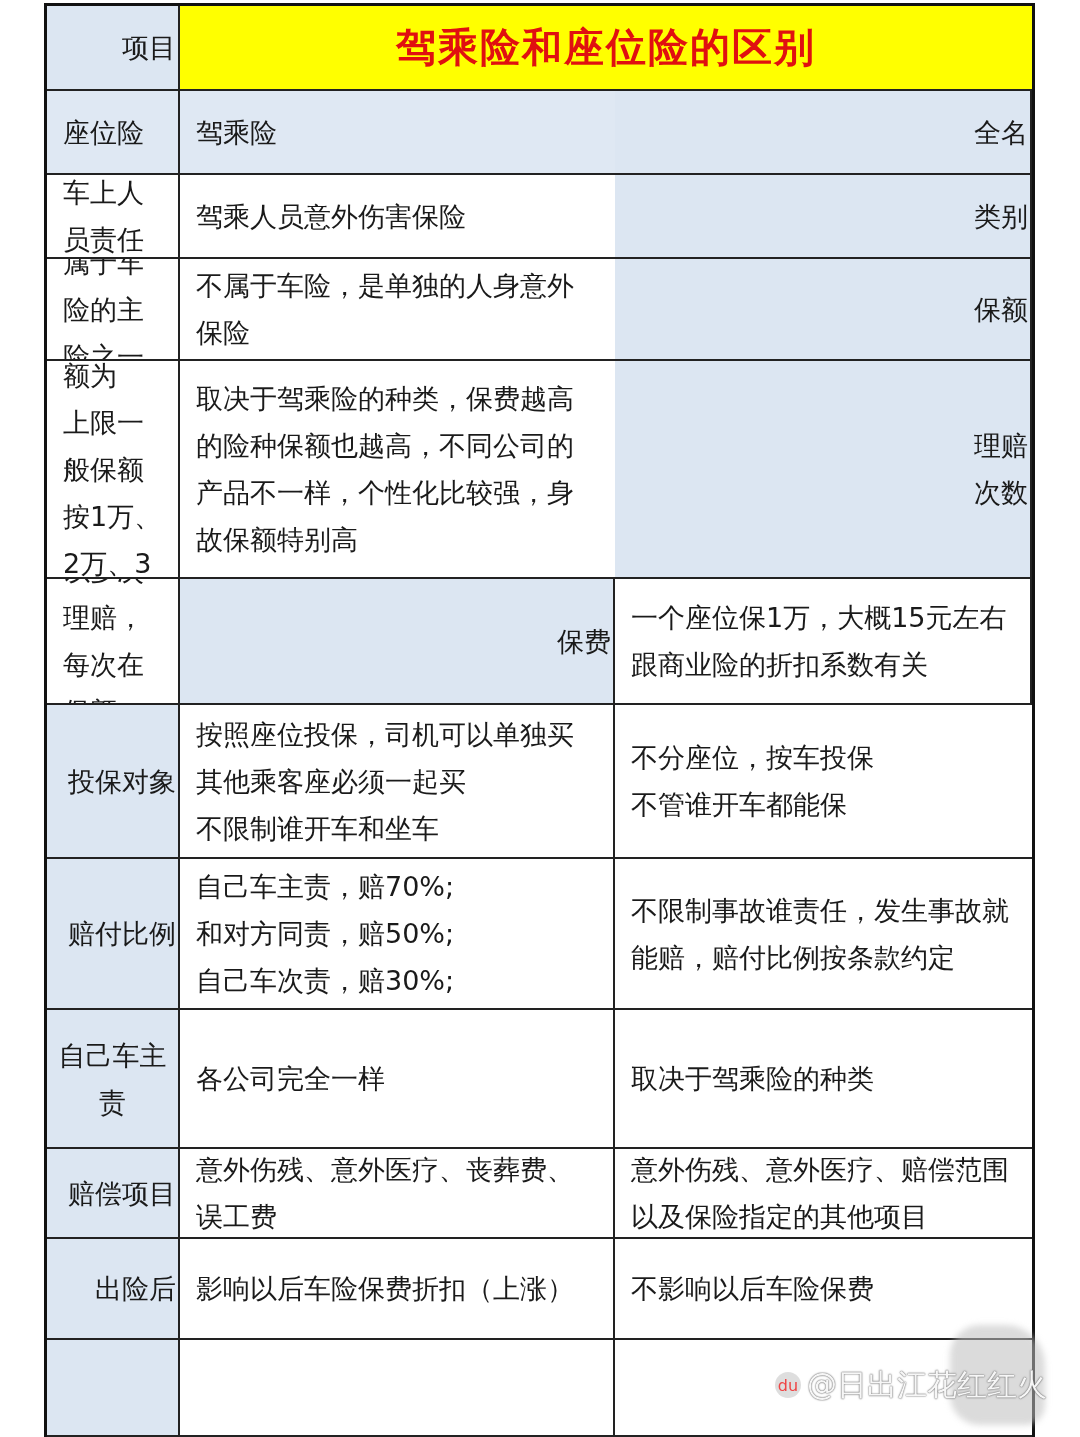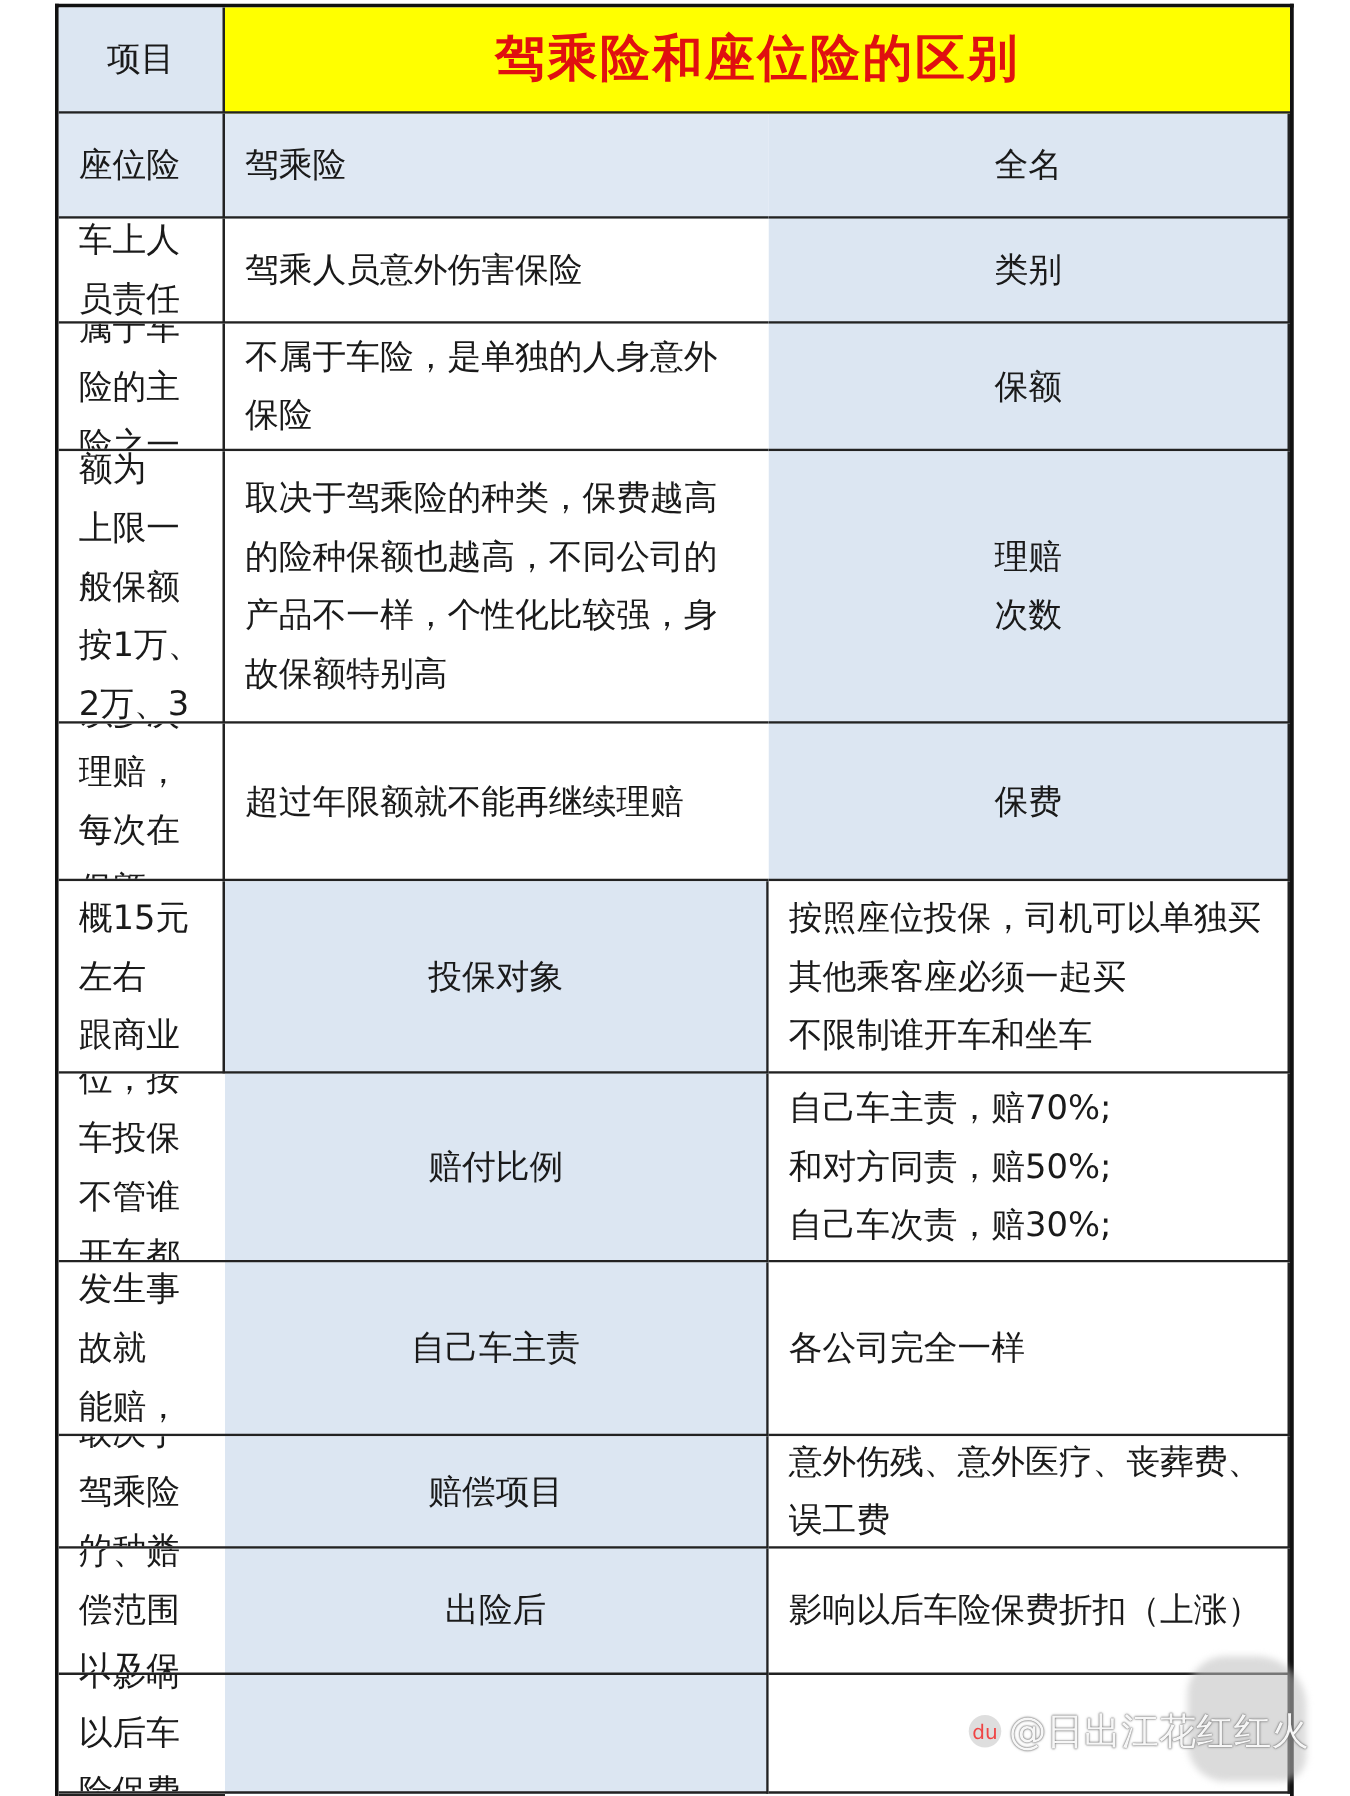--- a/index.html
+++ b/index.html
@@ -12,21 +12,21 @@
     grid-template-columns: 133px 435px 1fr;
     grid-template-rows: 85px 84px 84px 102px 218px 126px 154px 151px 139px 90px 101px 1fr;
   }
   .cell {
     border-right: 2px solid #222; border-bottom: 2px solid #222;
     box-sizing: border-box; display: flex; align-items: center;
     font-size: 27px; line-height: 47px; padding: 0 16px; background: #fff;
     overflow: hidden;
   }
   .cell.last { border-right: none; }
-  .label { background: #dce6f2; justify-content: center; text-align: center; padding: 0 2px; }
+  .label { background: #dce6f2; justify-content: flex-end; text-align: center; padding: 0 2px; }
   .title-cell {
     grid-column: 2 / span 2; background: #ffff00; justify-content: center;
     color: #e01010; font-weight: bold; font-size: 40px; border-right: none;
     letter-spacing: 2px;
   }
   .alt { background: #dfe8f3; }
   .txt { white-space: pre-line; }
   .watermark {
     position: absolute; left: 775px; top: 1360px; height: 50px;
     display: flex; align-items: center; gap: 6px;
@@ -99,23 +99,20 @@
     </div>
 
   <div class="cell label">
       <span class="txt">理赔
 次数</span>
     </div>
   <div class="cell">
       <span class="txt">每年可以多次理赔，每次在保额
 内即可</span>
     </div>
-  <div class="cell last">
-      <span class="txt">超过年限额就不能再继续理赔</span>
-    </div>
 
   <div class="cell label">
       <span class="txt">保费</span>
     </div>
   <div class="cell">
       <span class="txt">一个座位保1万，大概15元左右
 跟商业险的折扣系数有关</span>
     </div>
 
   <div class="cell label">

